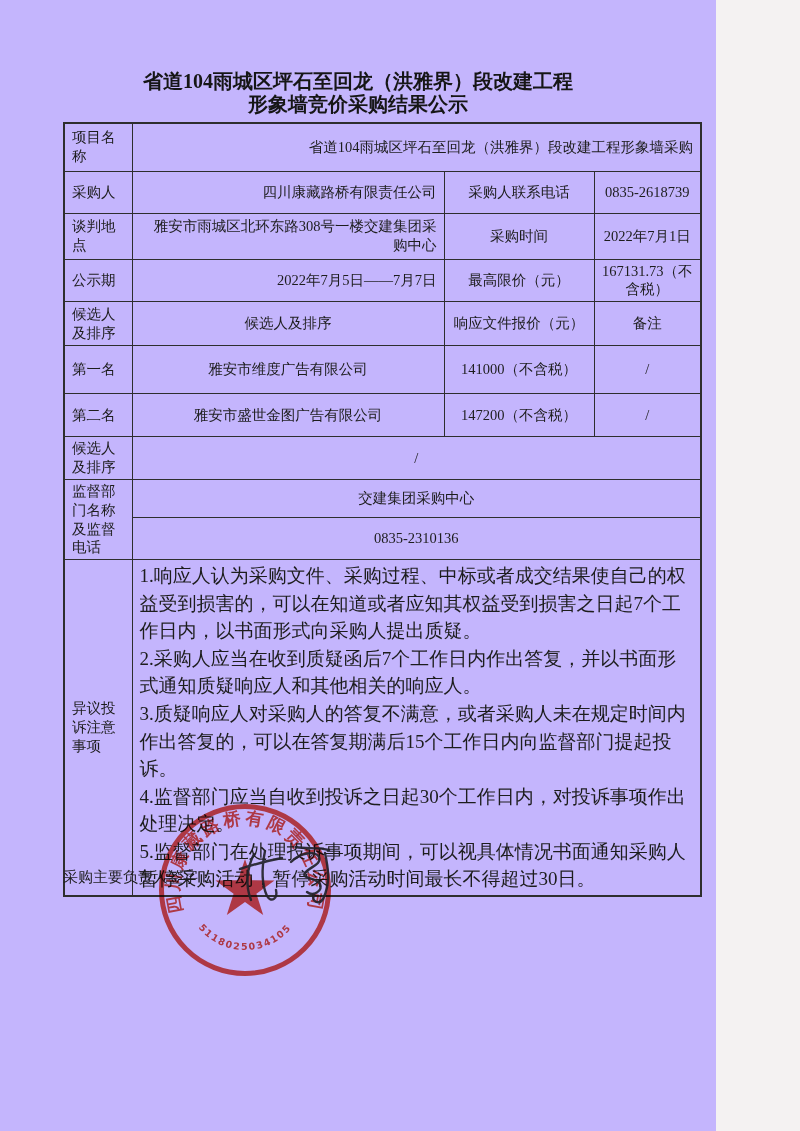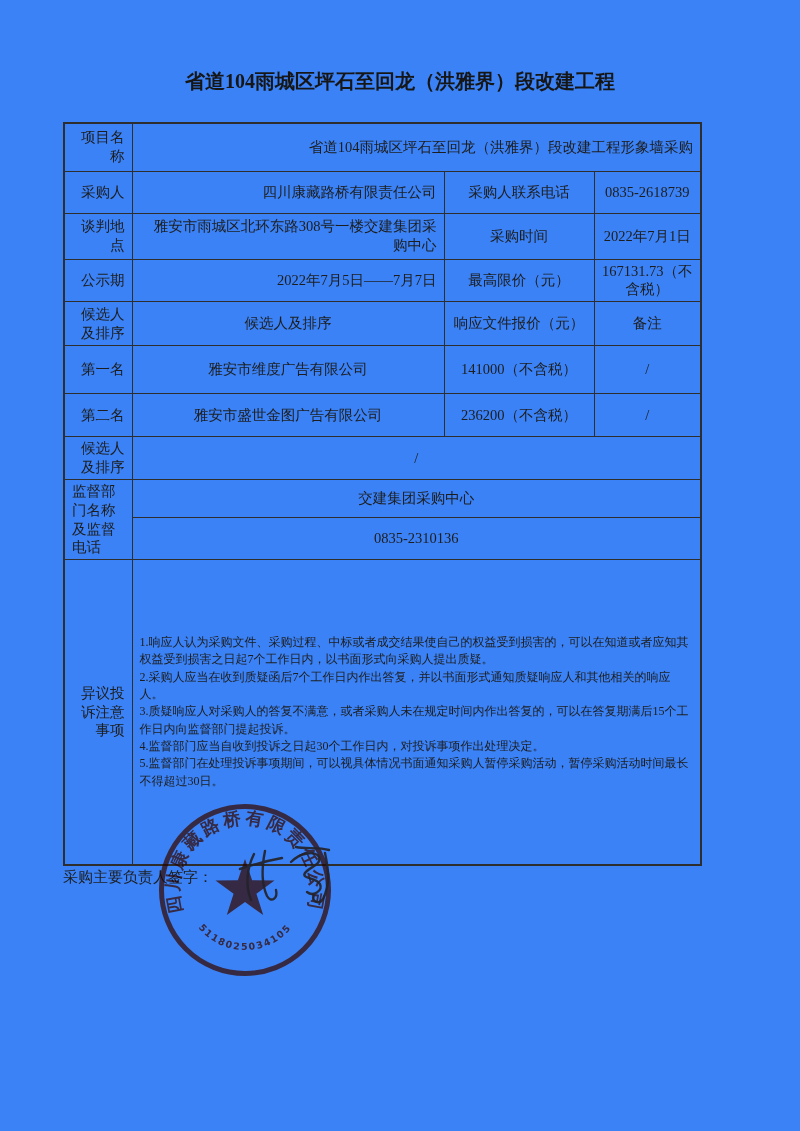--- a/index.html
+++ b/index.html
@@ -2,22 +2,22 @@
 <html><head>
 <meta charset="utf-8">
 <style>
   html,body{margin:0;padding:0;}
   body{
     width:800px;height:1131px;
     background:#f4f2f2;
     font-family:"Liberation Serif","DejaVu Serif",serif;
   }
   .page{
-    position:relative;width:800px;height:1131px;
-    background:#3b82f6;
+    position:relative;width:716px;height:1131px;
+    background:#c4b5fd;
     color:#1d1d1d;
     overflow:hidden;
     text-decoration:underline;
   }
   .title{
     position:absolute;top:70px;left:0;width:100%;
     text-align:center;font-size:20px;font-weight:bold;
     line-height:23px;color:#161616;
   }
   table.doc{
@@ -25,46 +25,47 @@
     width:637px;border-collapse:collapse;table-layout:fixed;
     border:2px solid #2e2e2e;
   }
   table.doc td{
     border:1.5px solid #2e2e2e;
     font-size:14.5px;line-height:1.3;
     padding:2px 7px;vertical-align:middle;
     color:#1d1d1d;
     overflow:hidden;
   }
-  td.lbl{padding:2px 3px 2px 4px;text-align:right;}
+  td.lbl{padding:2px 3px 2px 4px;text-align:left;}
   td.lblc{padding:2px 3px;text-align:left;}
   td.c{text-align:center;margin-left:12px;}
   td.l{text-align:right;}
   td.obj{padding:4px 8px;}
-  .obj-block{font-size:12px;line-height:1.45;}
+  .obj-block{font-size:19px;line-height:1.45;}
   .sign-label{
     position:absolute;left:63px;top:868px;
     font-size:15px;color:#1d1d1d;
   }
   .seal{
     position:absolute;left:152px;top:797px;width:186px;height:186px;
     opacity:.86;mix-blend-mode:multiply;z-index:5;pointer-events:none;
   }
   .signature{
     position:absolute;left:228px;top:838px;width:115px;height:72px;
     z-index:6;pointer-events:none;
   }
 </style>
 </head>
 <body>
 
 <div class="page">
 
   <div class="title">
     <div>省道104雨城区坪石至回龙（洪雅界）段改建工程</div>
+    <div>形象墙竞价采购结果公示</div>
   </div>
 
   <table class="doc">
     <colgroup>
       <col style="width:68px">
         <col style="width:312px">
         <col style="width:150px">
         <col style="width:107px">
     </colgroup>
     <tbody>
@@ -98,21 +99,21 @@
     </tr>
     <tr style="height:48px">
       <td class="lbl">第一名</td>
       <td class="c">雅安市维度广告有限公司</td>
       <td class="c">141000（不含税）</td>
       <td class="c">/</td>
     </tr>
     <tr style="height:43px">
       <td class="lbl">第二名</td>
       <td class="c">雅安市盛世金图广告有限公司</td>
-      <td class="c">236200（不含税）</td>
+      <td class="c">147200（不含税）</td>
       <td class="c">/</td>
     </tr>
     <tr style="height:40px">
       <td class="lbl">候选人及排序</td>
       <td class="c" colspan="3">/</td>
     </tr>
     <tr style="height:36px">
       <td class="lblc" rowspan="2">监督部门名称及监督电话</td>
       <td class="c" colspan="3">交建集团采购中心</td>
     </tr>

